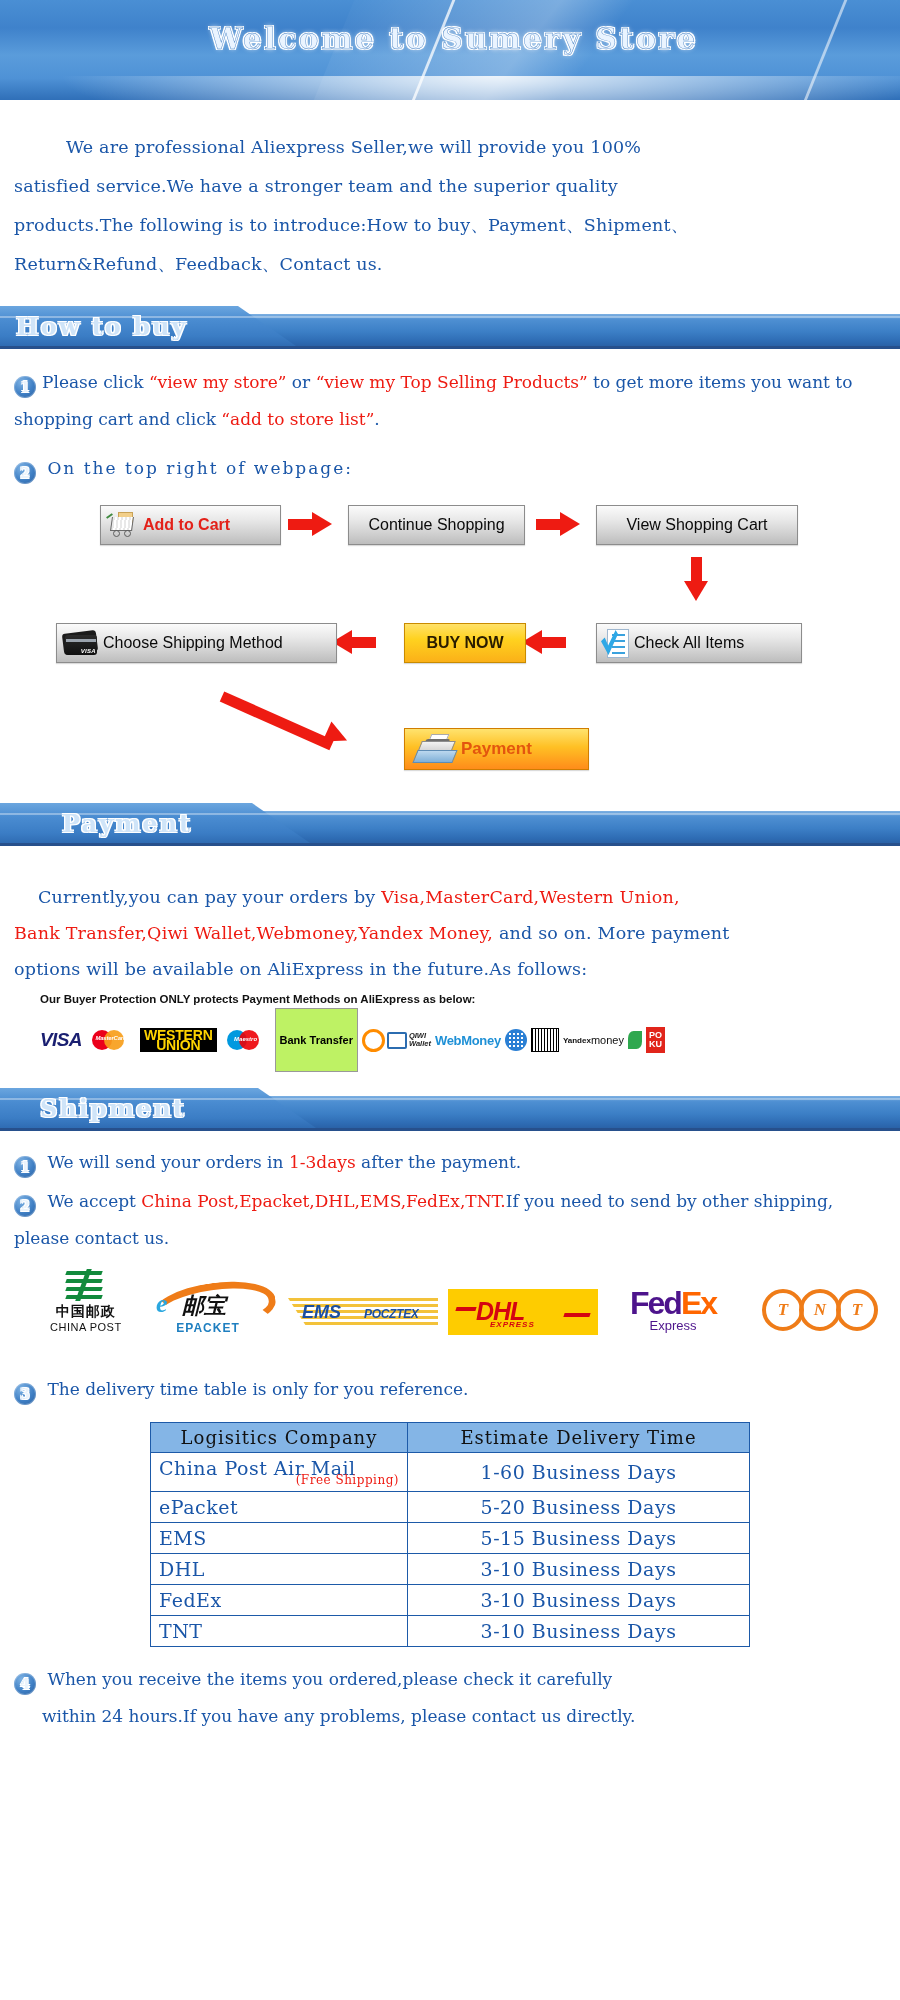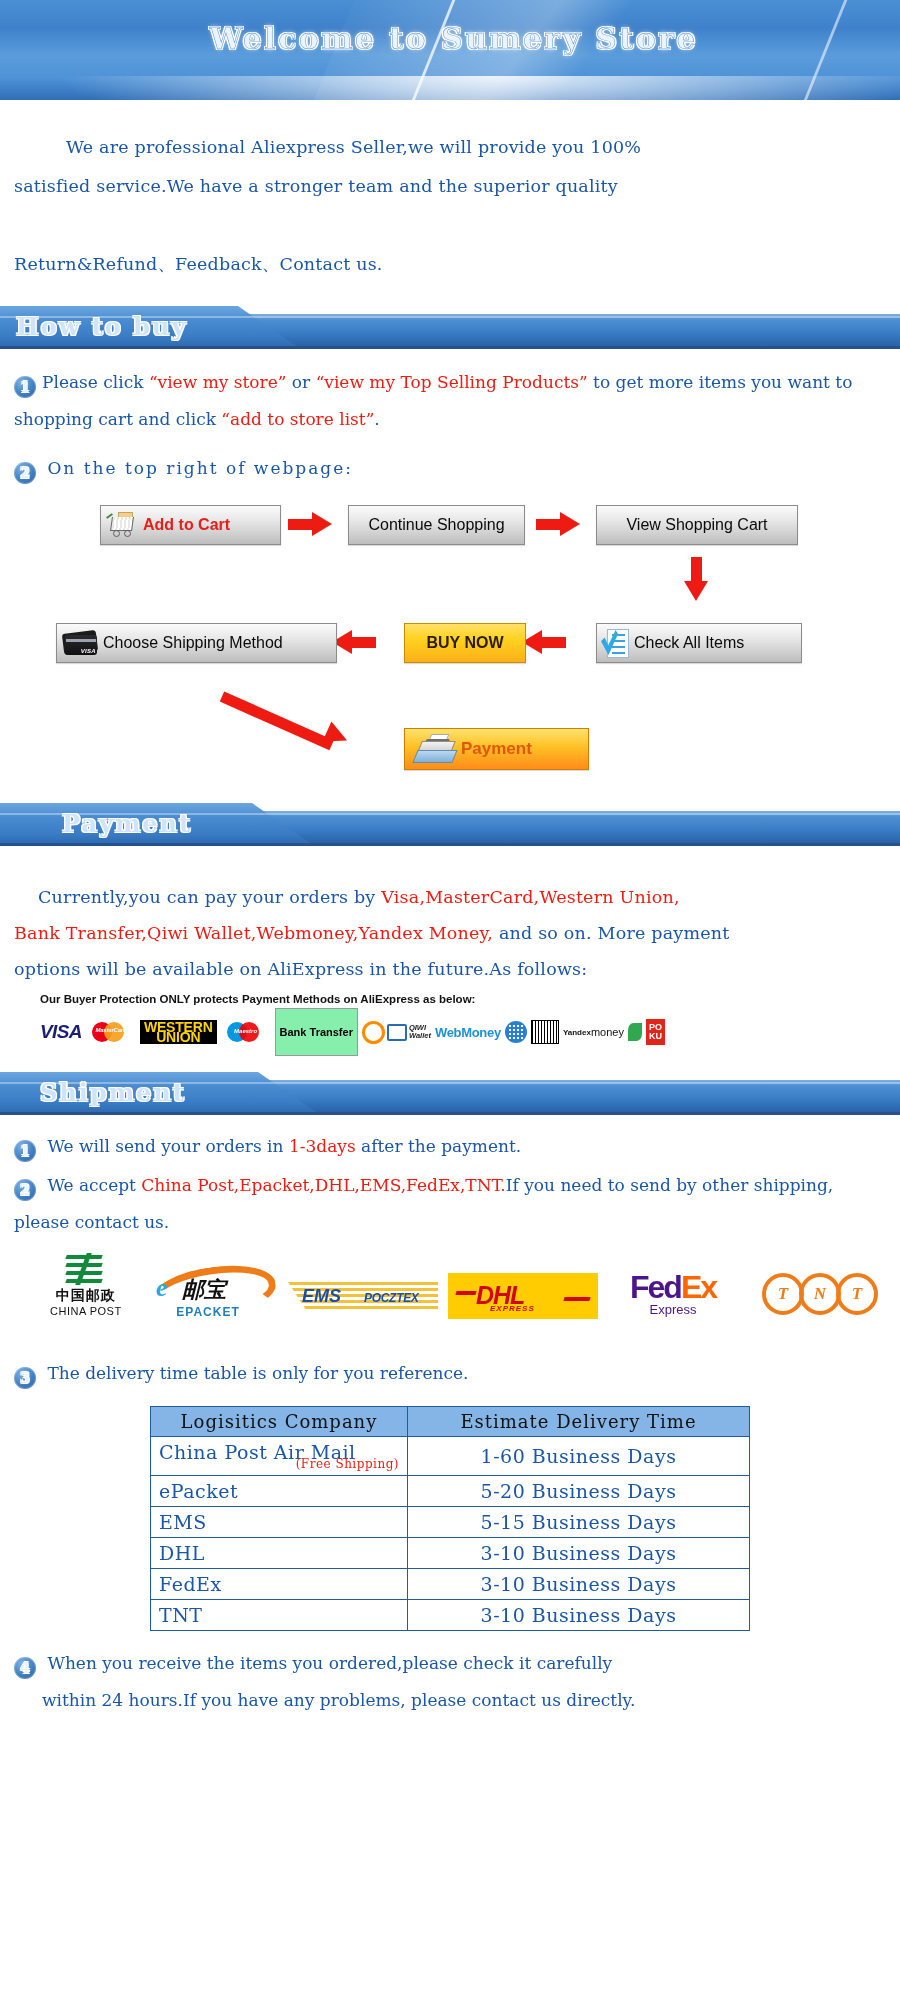--- a/index.html
+++ b/index.html
@@ -193,21 +193,21 @@
   .pl-visa{color:#1a1f71;font-size:19px;font-weight:bold;font-style:italic;letter-spacing:-.6px;}
   .pl-mc{position:relative;width:50px;height:22px;}
   .pl-mc .l{position:absolute;left:6px;top:1px;width:20px;height:20px;border-radius:50%;background:#eb001b;}
   .pl-mc .r{position:absolute;left:18px;top:1px;width:20px;height:20px;border-radius:50%;background:#f79e1b;opacity:.92;}
   .pl-mc .t{position:absolute;left:0;right:0;top:6px;text-align:center;font-size:6px;font-weight:bold;color:#fff;z-index:3;letter-spacing:-.2px;}
   .pl-wu{background:#000;color:#ffd400;font-size:14px;font-weight:bold;line-height:10px;text-align:center;padding:1px 4px;letter-spacing:-.2px;}
   .pl-maestro{position:relative;width:50px;height:22px;}
   .pl-maestro .l{position:absolute;left:6px;top:1px;width:20px;height:20px;border-radius:50%;background:#0099df;}
   .pl-maestro .r{position:absolute;left:18px;top:1px;width:20px;height:20px;border-radius:50%;background:#ed0006;opacity:.9;}
   .pl-maestro .t{position:absolute;left:0;right:0;top:7px;text-align:center;font-size:6px;font-weight:bold;color:#fff;z-index:3;}
-  .pl-bank{background:#86efac;border:1px solid #999;color:#000;font-size:11px;font-weight:bold;padding:12px 4px;}
+  .pl-bank{background:#bef264;border:1px solid #999;color:#000;font-size:11px;font-weight:bold;padding:20px 4px;}
   .pl-qiwi{display:flex;align-items:center;gap:2px;}
   .pl-qiwi .q{width:17px;height:17px;border:3px solid #ff8c00;border-radius:50%;}
   .pl-qiwi .w{width:16px;height:13px;border:2px solid #2b6cb0;border-radius:2px;}
   .pl-qiwi .txt{font-size:7.5px;font-weight:bold;color:#222;line-height:8px;}
   .pl-wm{color:#1e90d6;font-size:13px;font-weight:bold;letter-spacing:-.3px;}
   .pl-yd{width:22px;height:22px;border-radius:50%;background:#2a7fd4;position:relative;overflow:hidden;}
   .pl-yd::after{content:"";position:absolute;left:3px;top:3px;width:16px;height:16px;
      background:radial-gradient(circle,#fff 1px,transparent 1.2px) 0 0/4px 4px;}
   .pl-boleto{width:26px;height:22px;background:repeating-linear-gradient(90deg,#000 0 1.5px,#fff 1.5px 3px);border:1px solid #000;}
   .pl-yandex{color:#111;font-size:9px;line-height:9px;text-align:left;}
@@ -274,21 +274,21 @@
     <div class="sheen1"></div>
     <div class="sheen2"></div>
     <div class="sheen3"></div>
     <div class="glow"></div>
     <div class="hero-title">Welcome to Sumery Store</div>
   </div>
 
   <div class="intro">
     <span class="ind"></span><span>We are professional Aliexpress Seller,we will provide you 100%</span><br>
     <span>satisfied service.We have a stronger team and the superior quality</span><br>
-    <br>
+    <span>products.The following is to introduce:How to buy、Payment、Shipment、</span><br>
     <span>Return&amp;Refund、Feedback、Contact us.</span>
   </div>
 
   <div class="sec">
     <div class="bar"></div>
     <div class="tab" style="left:0;width:238px;"></div>
     <div class="tab-slope" style="left:238px;"></div>
     <div class="hl"></div>
     <div class="sec-title">How to buy</div>
   </div>

